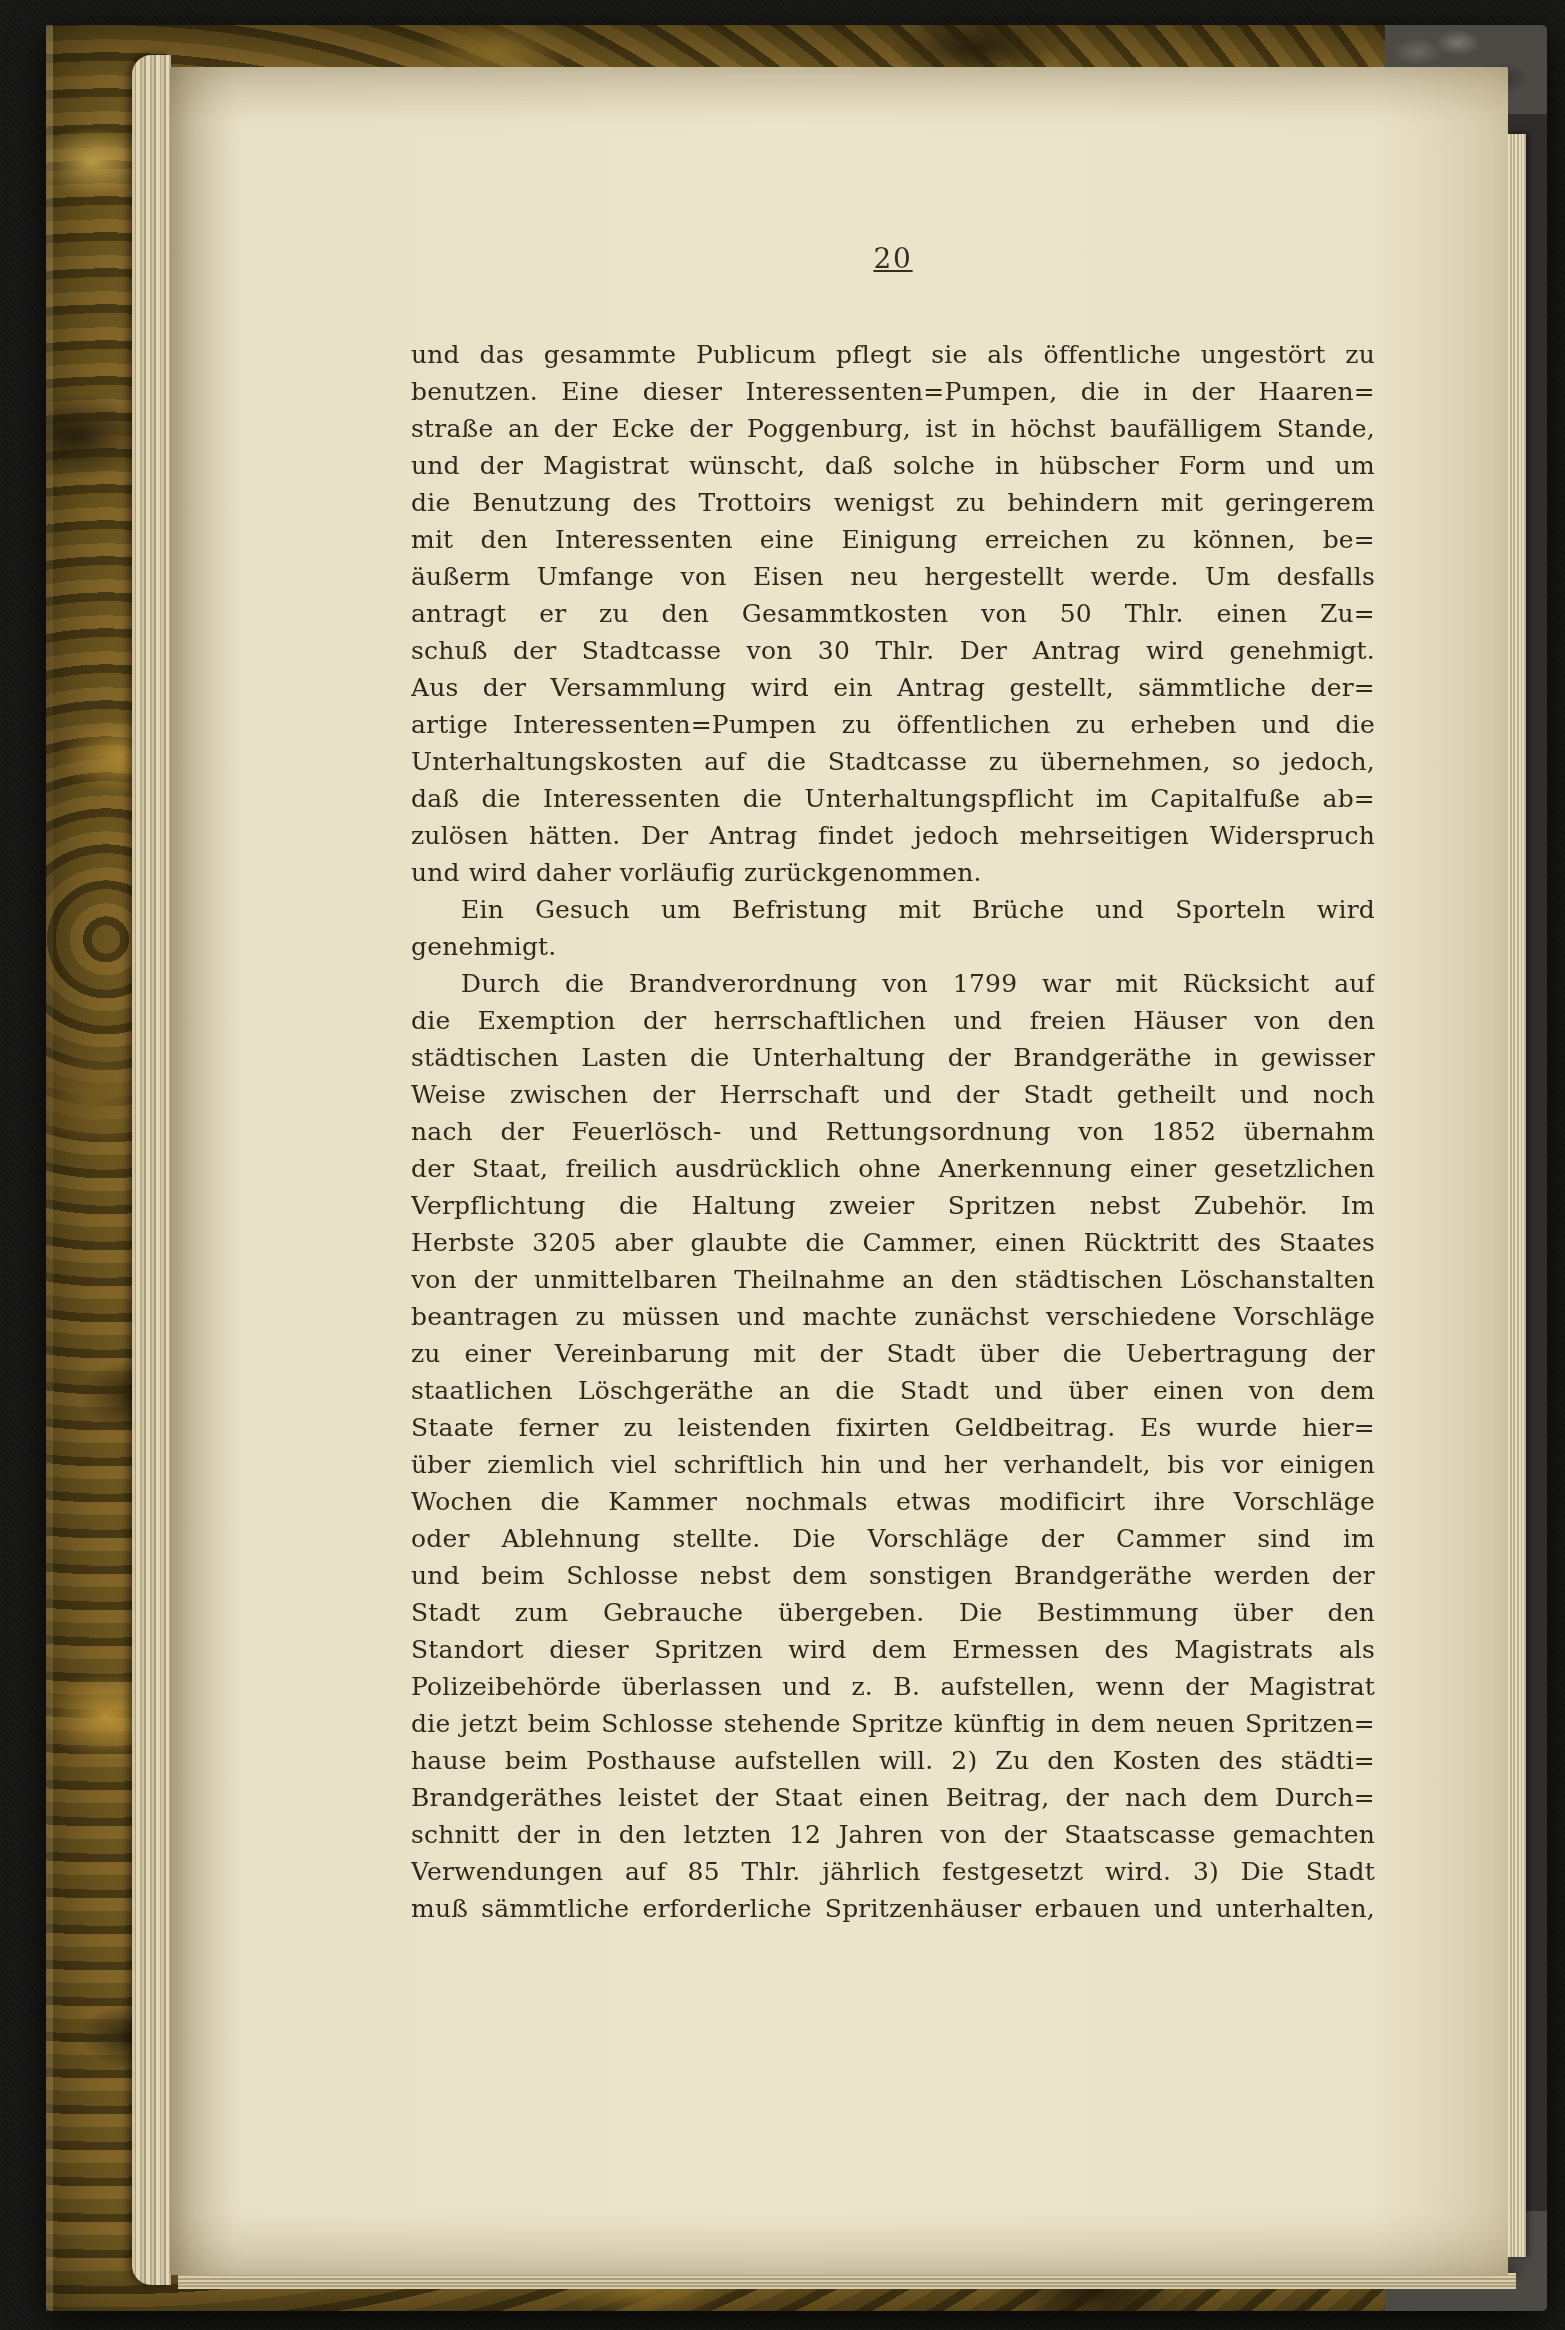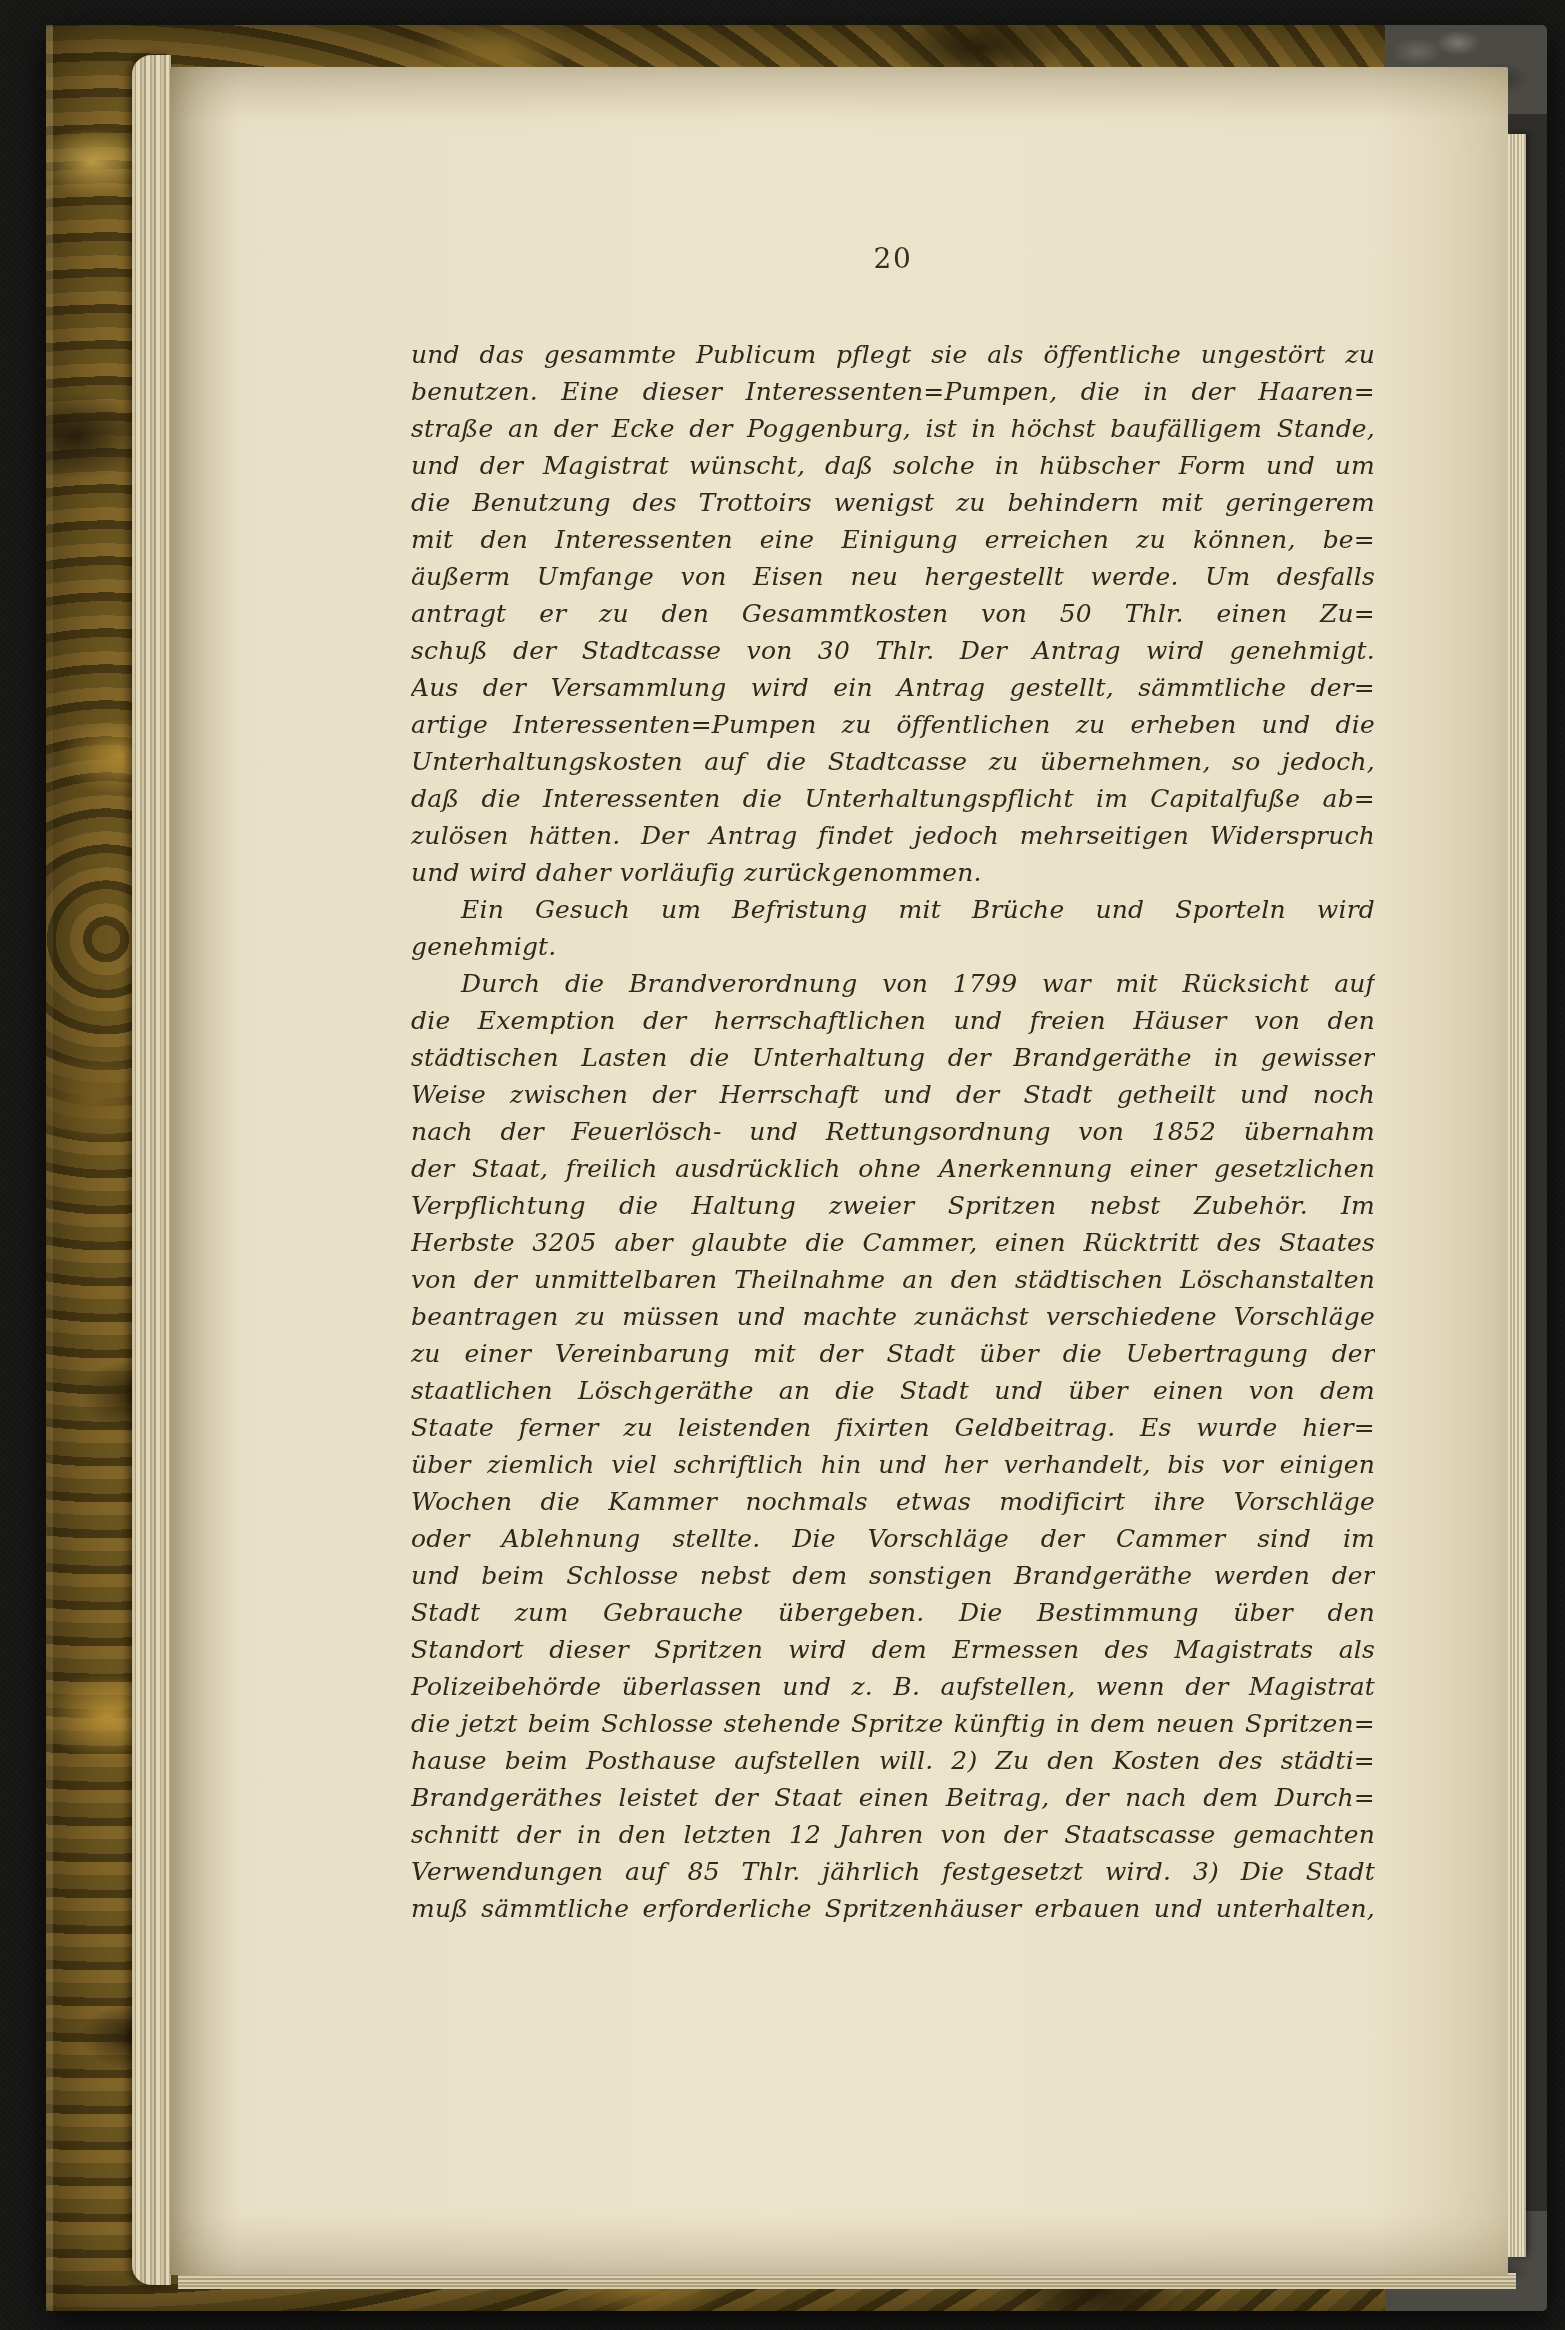--- a/index.html
+++ b/index.html
@@ -75,31 +75,30 @@
     background:
       linear-gradient(180deg, rgba(120,100,60,.18) 0, rgba(120,100,60,0) 54px),
       linear-gradient(0deg, rgba(120,100,60,.15) 0, rgba(120,100,60,0) 62px),
       linear-gradient(90deg, #c9bd9d 0, #d9cfb1 19.6px, #e7dfc6 67px, #ece4cb 45%, #e9e1c8 90%, #d8cdae 100%);
     box-shadow: inset 27px 0 54px -18px rgba(70,55,30,.35), inset 0 0 71px rgba(110,90,50,.15);
     border-radius:1.8px;
   }
 
   .page-number{
     position:absolute;top:175px;left:241px;width:964px;
-    text-align:center;font-size:28px;letter-spacing:1.8px;color:#352e22;
+    text-align:center;font-size:28px;letter-spacing:1.8px;color:#352e22;text-decoration:underline;
   }
   .text-lines{
     position:absolute;top:269px;left:241px;width:964px;
   }
   .line{
     font-size:25px;line-height:37px;height:37px;overflow:hidden;
     color:#2e281d;letter-spacing:0.2px;word-spacing:0.9px;
     text-align:justify;text-align-last:justify;
     text-rendering:optimizeLegibility;
-    font-style:italic;
   }
   .line.indent{text-indent:50px;}
   .line.flush{text-align-last:left;}
 </style>
 </head>
 <body>
 
 <div class="scene">
   <div class="book-cover"></div>
   <div class="corner-cloth corner-tr"></div>

